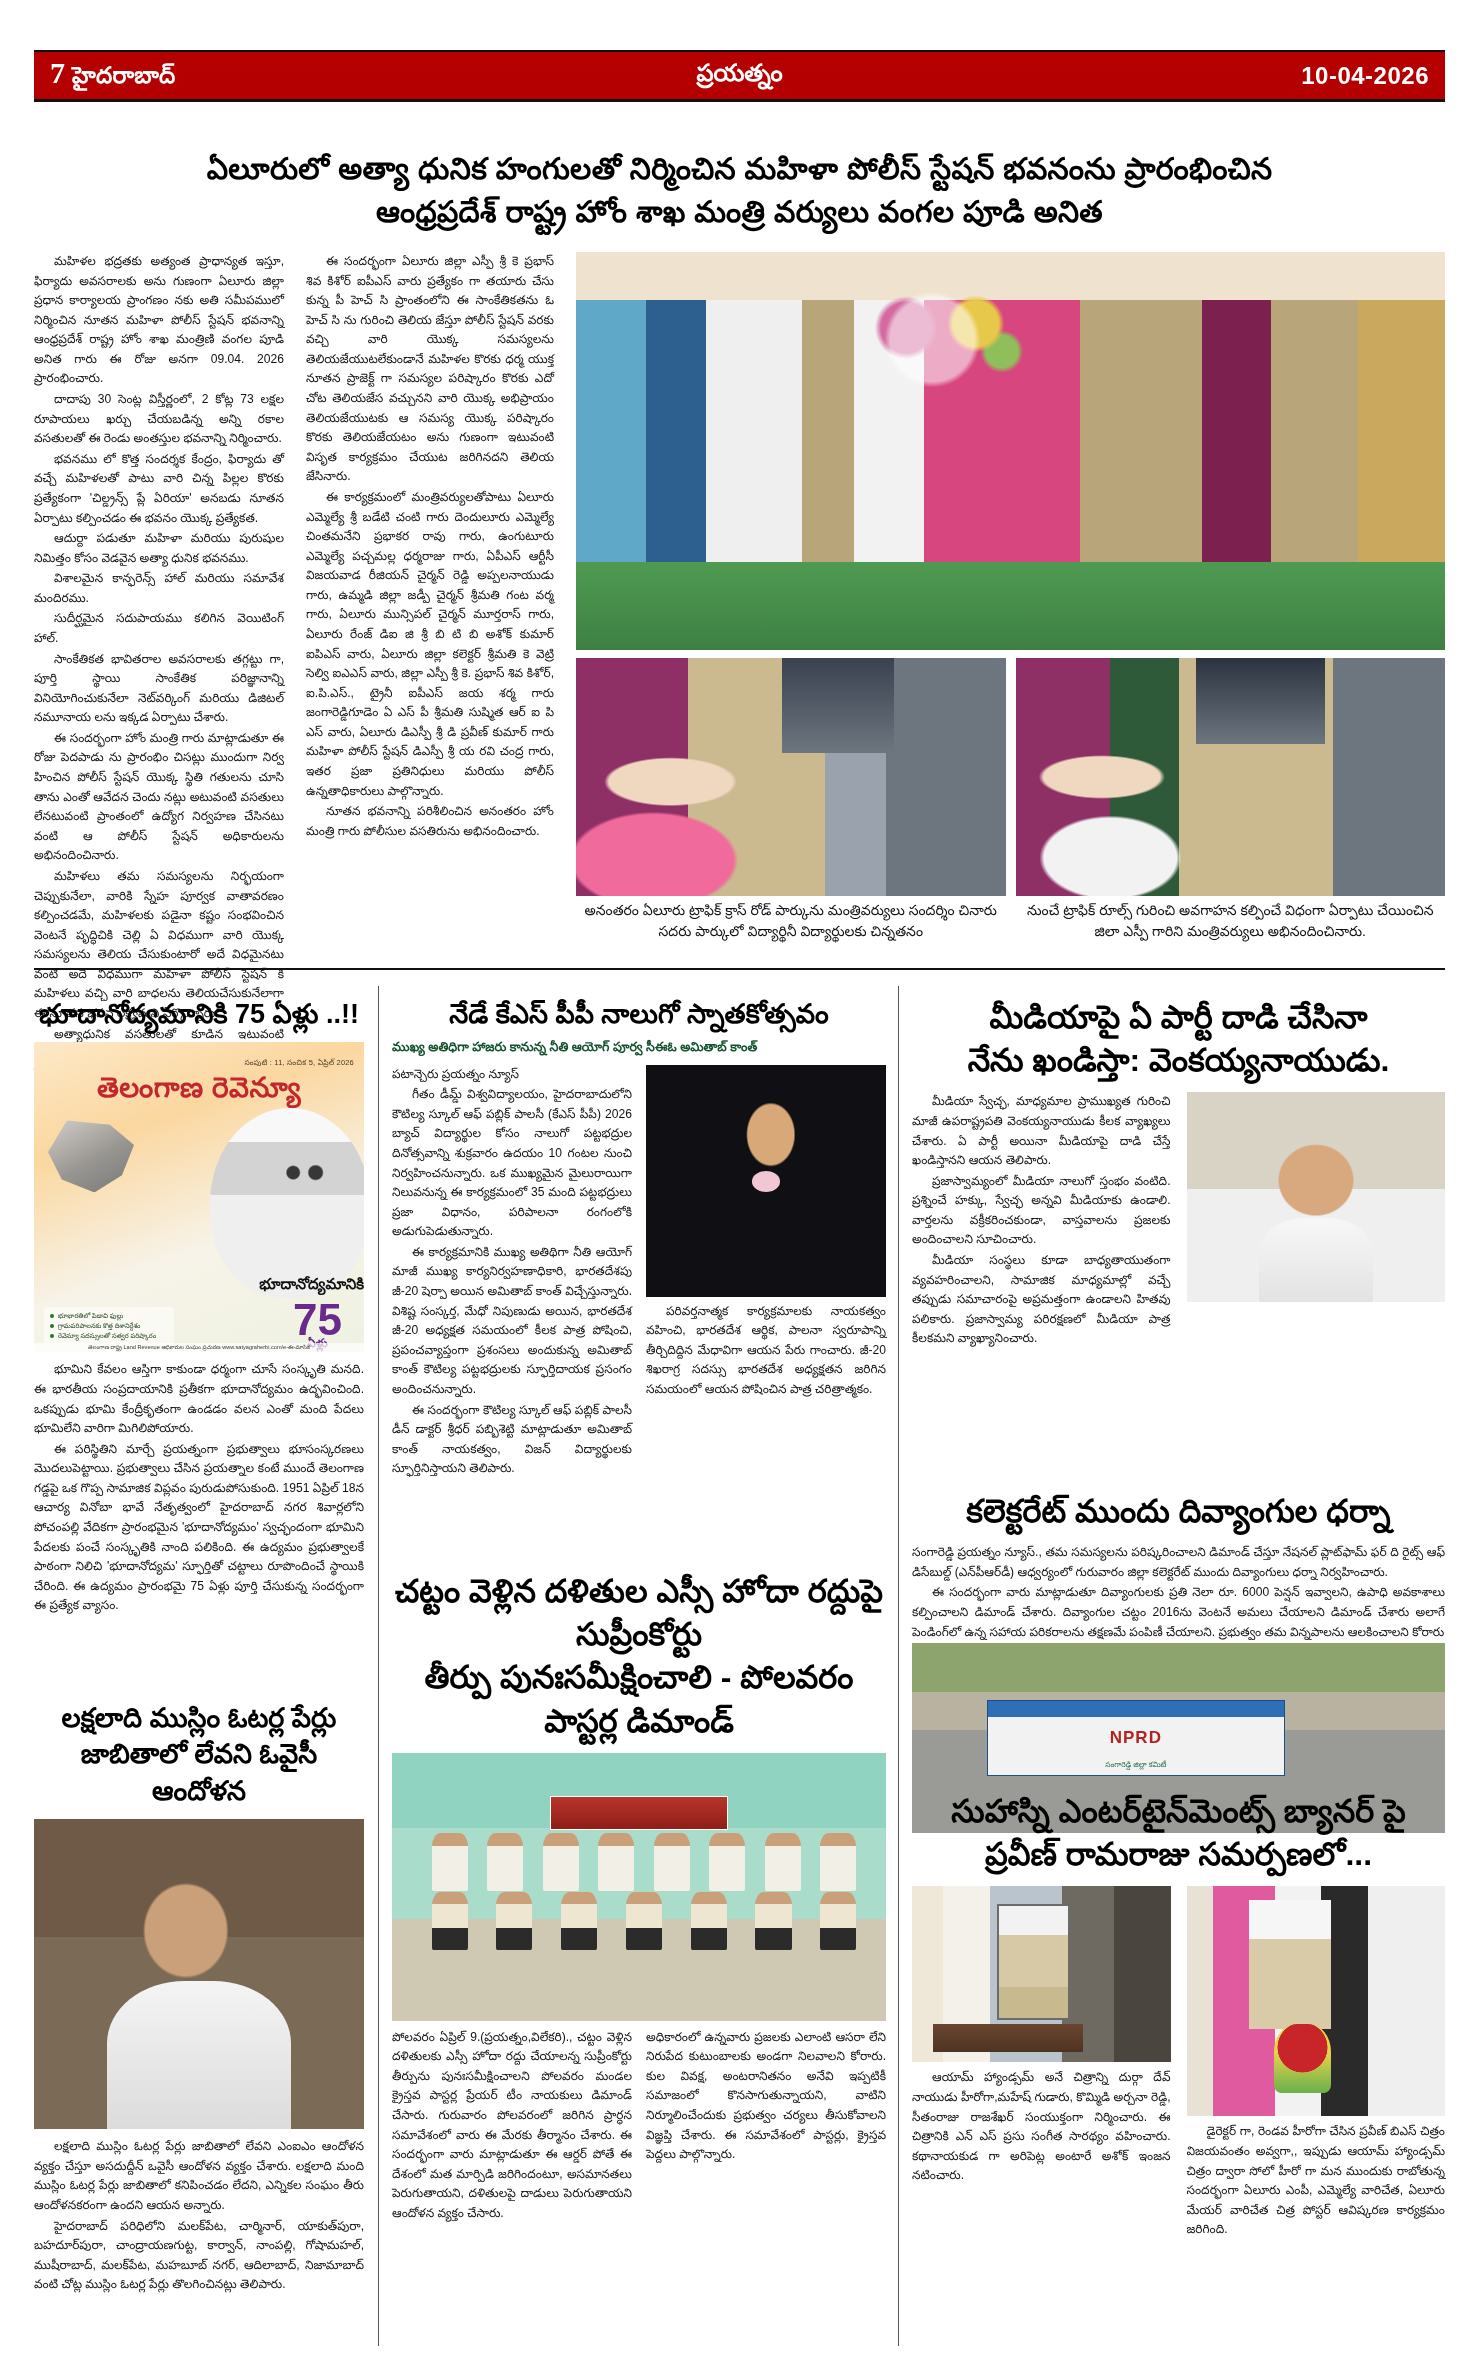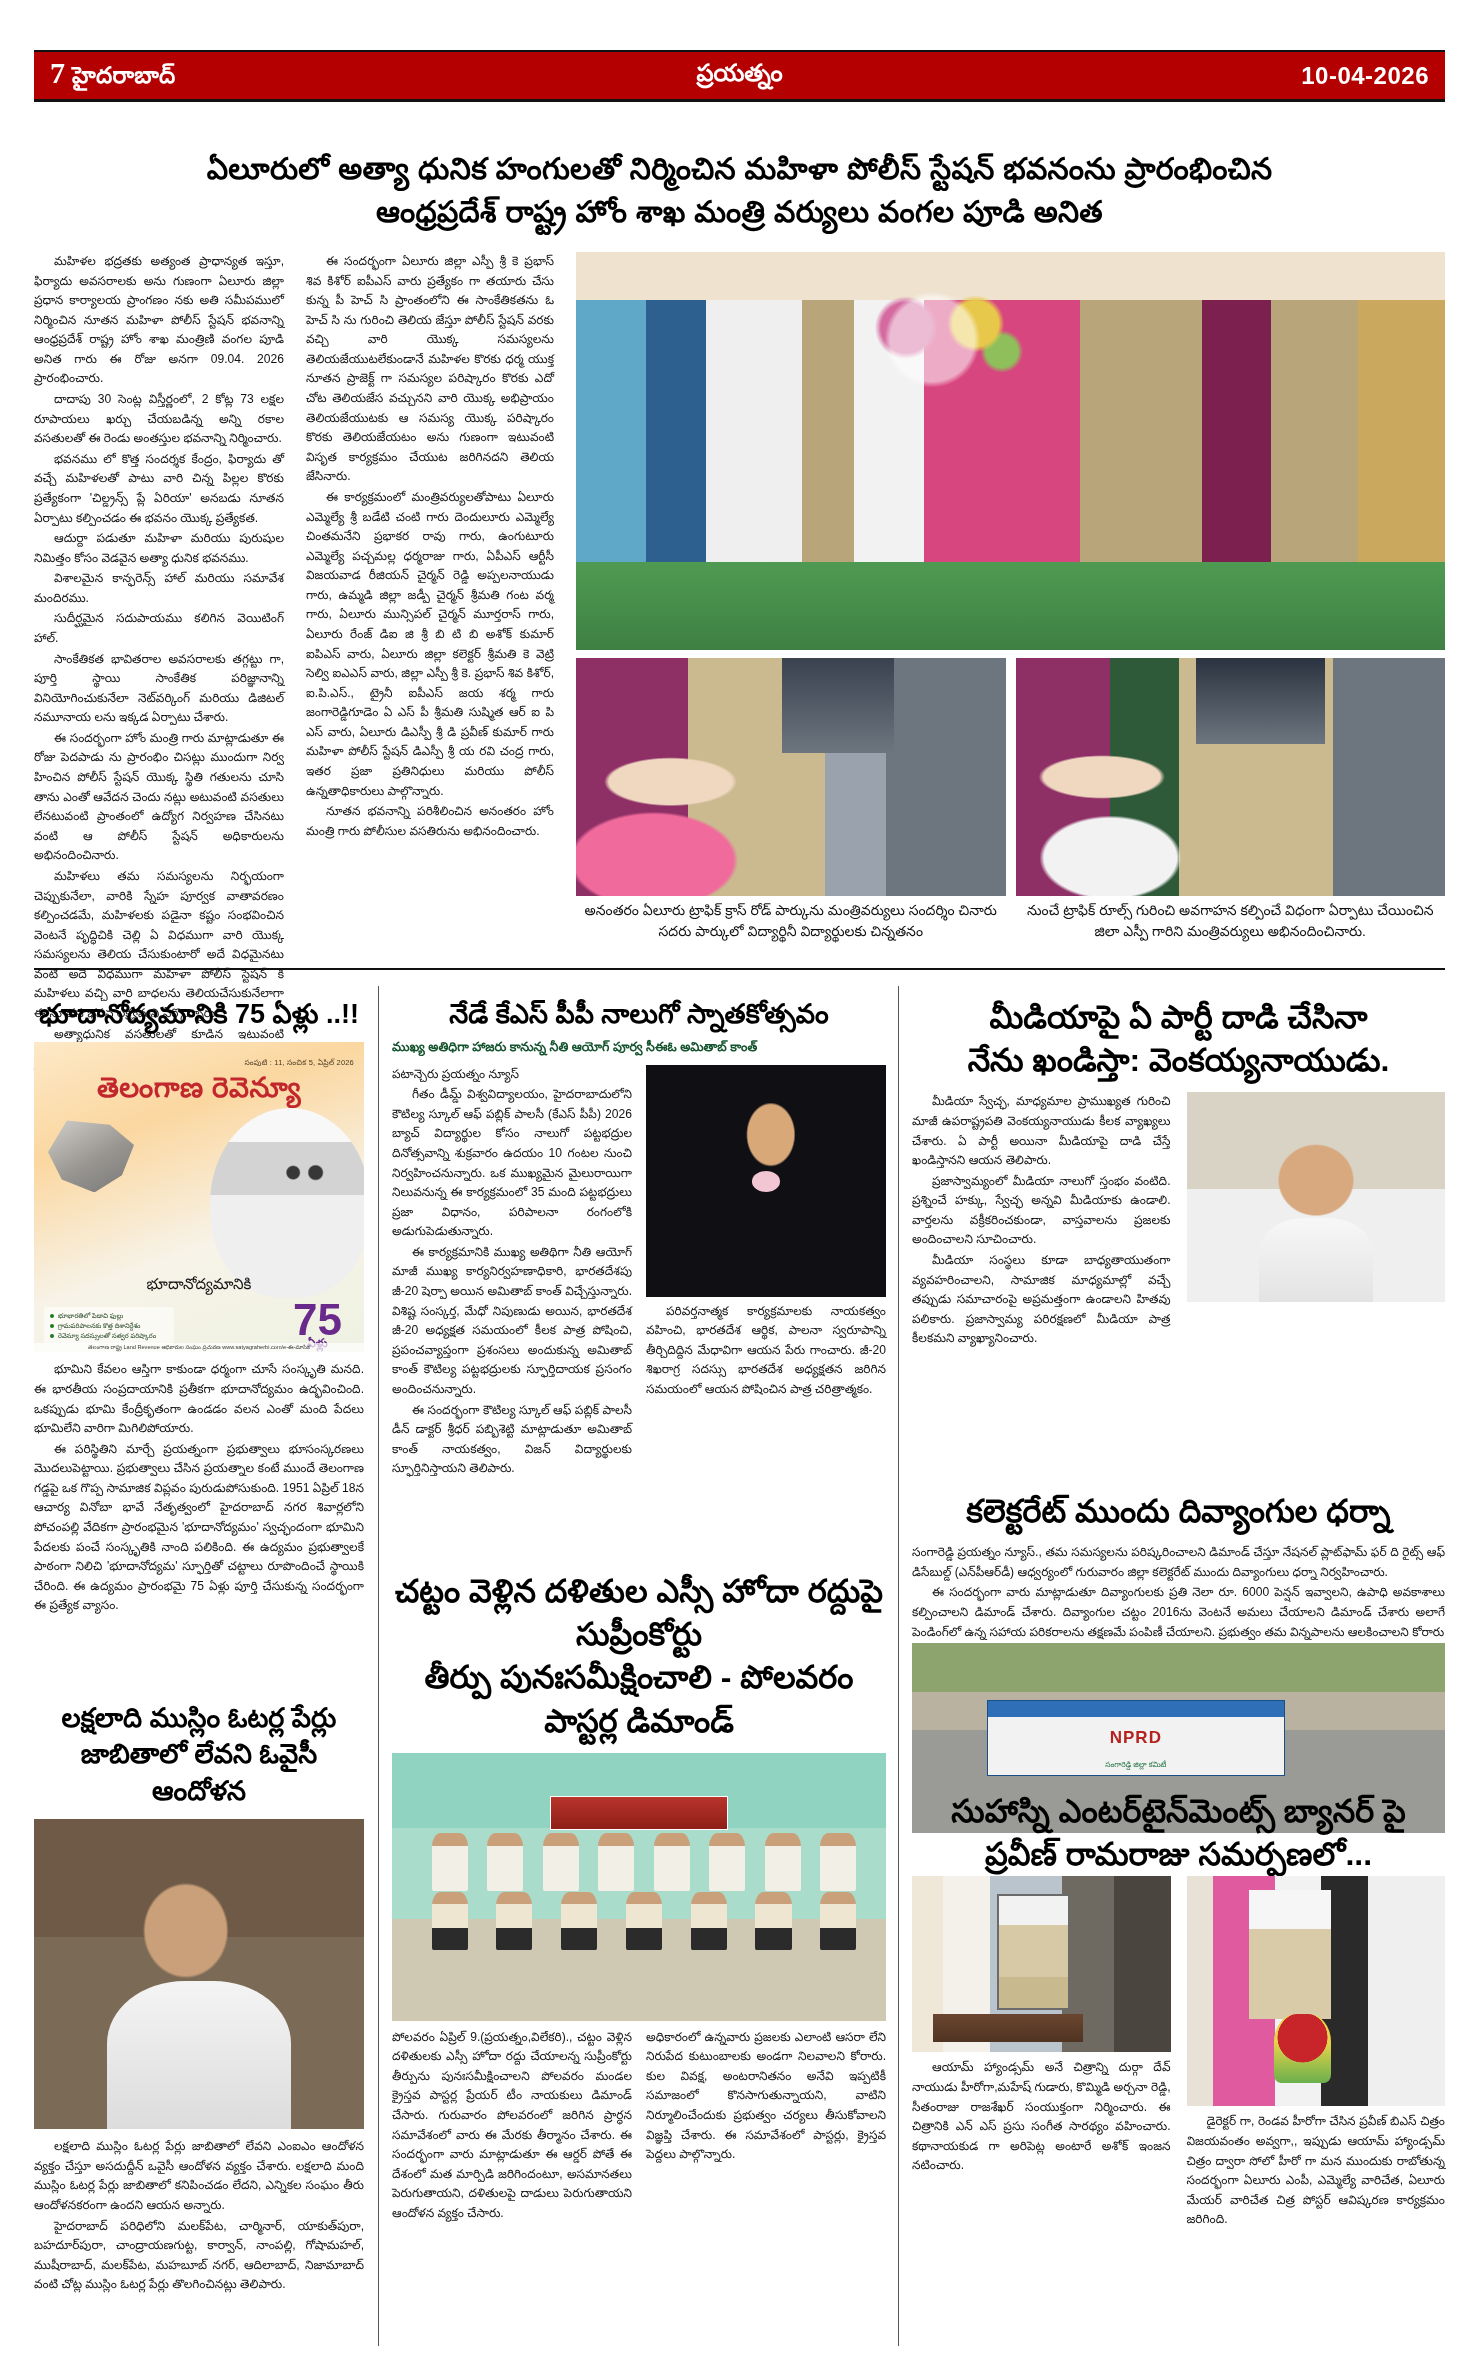--- a/index.html
+++ b/index.html
@@ -248,23 +248,23 @@
     border-radius: 50% 50% 45% 45%;
     background:
       radial-gradient(circle at 52% 34%, #3a3a3a 0 4%, transparent 5%),
       radial-gradient(circle at 66% 34%, #3a3a3a 0 4%, transparent 5%),
       linear-gradient(180deg, #f2f2f2 0 18%, #cfcfcf 18% 46%, #eaeaea 46% 100%);
     filter: grayscale(1) contrast(1.05);
   }
   .mag-caption {
     position: absolute;
     left: 0; right: 0; bottom: 56px;
-    text-align: center;
+    text-align: right;
     font-size: 15px;
-    font-weight: normal;
+    font-weight: bold;
     color: #111;
   }
   .mag-75 {
     position: absolute;
     right: 22px; bottom: 4px;
     font-size: 44px; font-weight: bold;
     color: #6a2a8c;
     line-height: .85;
   }
   .mag-75 small { display:block; font-size:12px; color:#6a2a8c; text-align:center; }
@@ -611,21 +611,21 @@
           </div>
         </div>
       </div>
     </div>
   </div>
 
   <div class="block" style="left:912px; top:1790px; width:533px;">
     <div class="sec-headline h-lg">సుహాస్ని ఎంటర్‌టైన్‌మెంట్స్ బ్యానర్ పై</div>
     <div class="sec-headline h-lg">ప్రవీణ్ రామరాజు సమర్పణలో...</div>
 
-    <div style="display:grid; grid-template-columns:1fr 1fr; gap:0 16px; ">
+    <div style="display:grid; grid-template-columns:1fr 1fr; gap:0 16px; margin-top:10px;">
       <div>
         <div class="photo" style="height:176px;">
           <div class="ph-inner scene-launch1">
             <div class="poster"></div>
             <div class="desk"></div>
           </div>
         </div>
         <div class="col-text" style="margin-top:6px;">
           <p>ఆయామ్ హ్యాండ్సమ్ అనే చిత్రాన్ని దుర్గా దేవ్ నాయుడు హీరోగా,మహేష్ గుడారు, కొమ్మిడి అర్చనా రెడ్డి, సీతంరాజు రాజశేఖర్ సంయుక్తంగా నిర్మించారు.  ఈ చిత్రానికి ఎన్ ఎస్ ప్రసు సంగీత సారథ్యం వహించారు.  కథానాయకుడ గా అరిపెట్ల అంటారే అశోక్ ఇంజన నటించారు.</p>
         </div>

